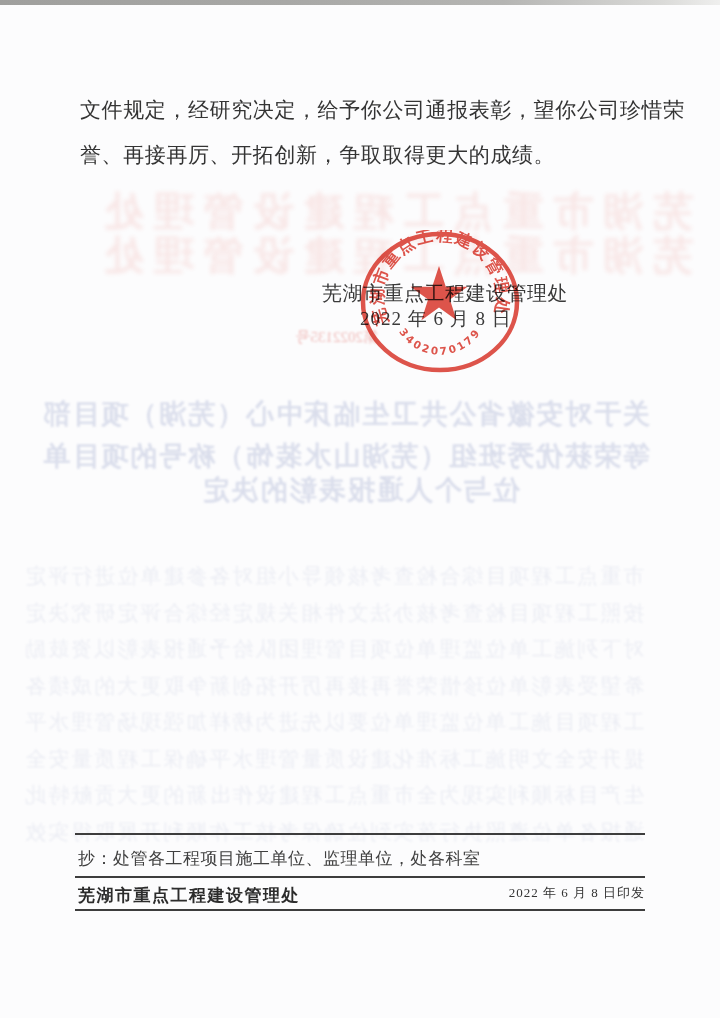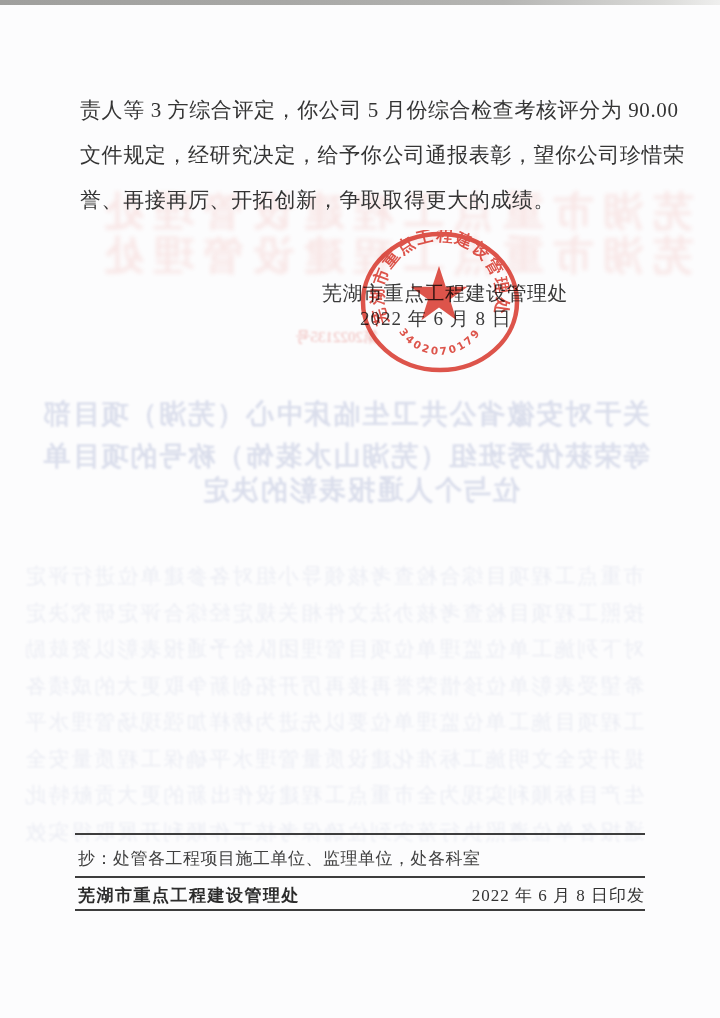--- a/index.html
+++ b/index.html
@@ -77,21 +77,21 @@
   .footer-row{
     position:absolute;left:78px;top:884px;width:567px;height:22px;
   }
   .footer-issuer{
     position:absolute;left:0;top:0;
     font-size:17px;font-weight:bold;letter-spacing:1.5px;color:#2c2c2c;
     font-family:"Liberation Sans","DejaVu Sans",sans-serif;white-space:nowrap;
   }
   .footer-date{
     position:absolute;right:0;top:0;
-    font-size:17px;letter-spacing:1px;color:#333;white-space:nowrap;
+    font-size:13px;letter-spacing:1px;color:#333;white-space:nowrap;
   }
 </style>
 </head>
 <body>
 
 <div class="page">
 
   <div class="scan-strip"></div>
 
   <div class="ghost ghost-red" style="top:184px">芜湖市重点工程建设管理处</div>
@@ -105,21 +105,20 @@
   <div class="ghost ghost-body" style="top:562px">市重点工程项目综合检查考核领导小组对各参建单位进行评定</div>
   <div class="ghost ghost-body" style="top:599px">按照工程项目检查考核办法文件相关规定经综合评定研究决定</div>
   <div class="ghost ghost-body" style="top:635px">对下列施工单位监理单位项目管理团队给予通报表彰以资鼓励</div>
   <div class="ghost ghost-body" style="top:672px">希望受表彰单位珍惜荣誉再接再厉开拓创新争取更大的成绩各</div>
   <div class="ghost ghost-body" style="top:708px">工程项目施工单位监理单位要以先进为榜样加强现场管理水平</div>
   <div class="ghost ghost-body" style="top:745px">提升安全文明施工标准化建设质量管理水平确保工程质量安全</div>
   <div class="ghost ghost-body" style="top:781px">生产目标顺利实现为全市重点工程建设作出新的更大贡献特此</div>
   <div class="ghost ghost-body" style="top:818px">通报各单位遵照执行落实到位确保考核工作顺利开展取得实效</div>
 
   <div class="bodytext">
-    <div class="line">责人等 3 方综合评定，你公司 5 月份综合检查考核评分为 90.00</div>
     <div class="line">文件规定，经研究决定，给予你公司通报表彰，望你公司珍惜荣</div>
     <div class="line">誉、再接再厉、开拓创新，争取取得更大的成绩。</div>
   </div>
 
   <div class="sig-org">芜湖市重点工程建设管理处</div>
   <div class="sig-date">2022 年 6 月 8 日</div>
 
   <svg class="seal" viewBox="0 0 170 150">
     <defs>
       <path id="ringPath" d="M 36,97 A 57,57 0 1 1 134,97" fill="none"></path>

